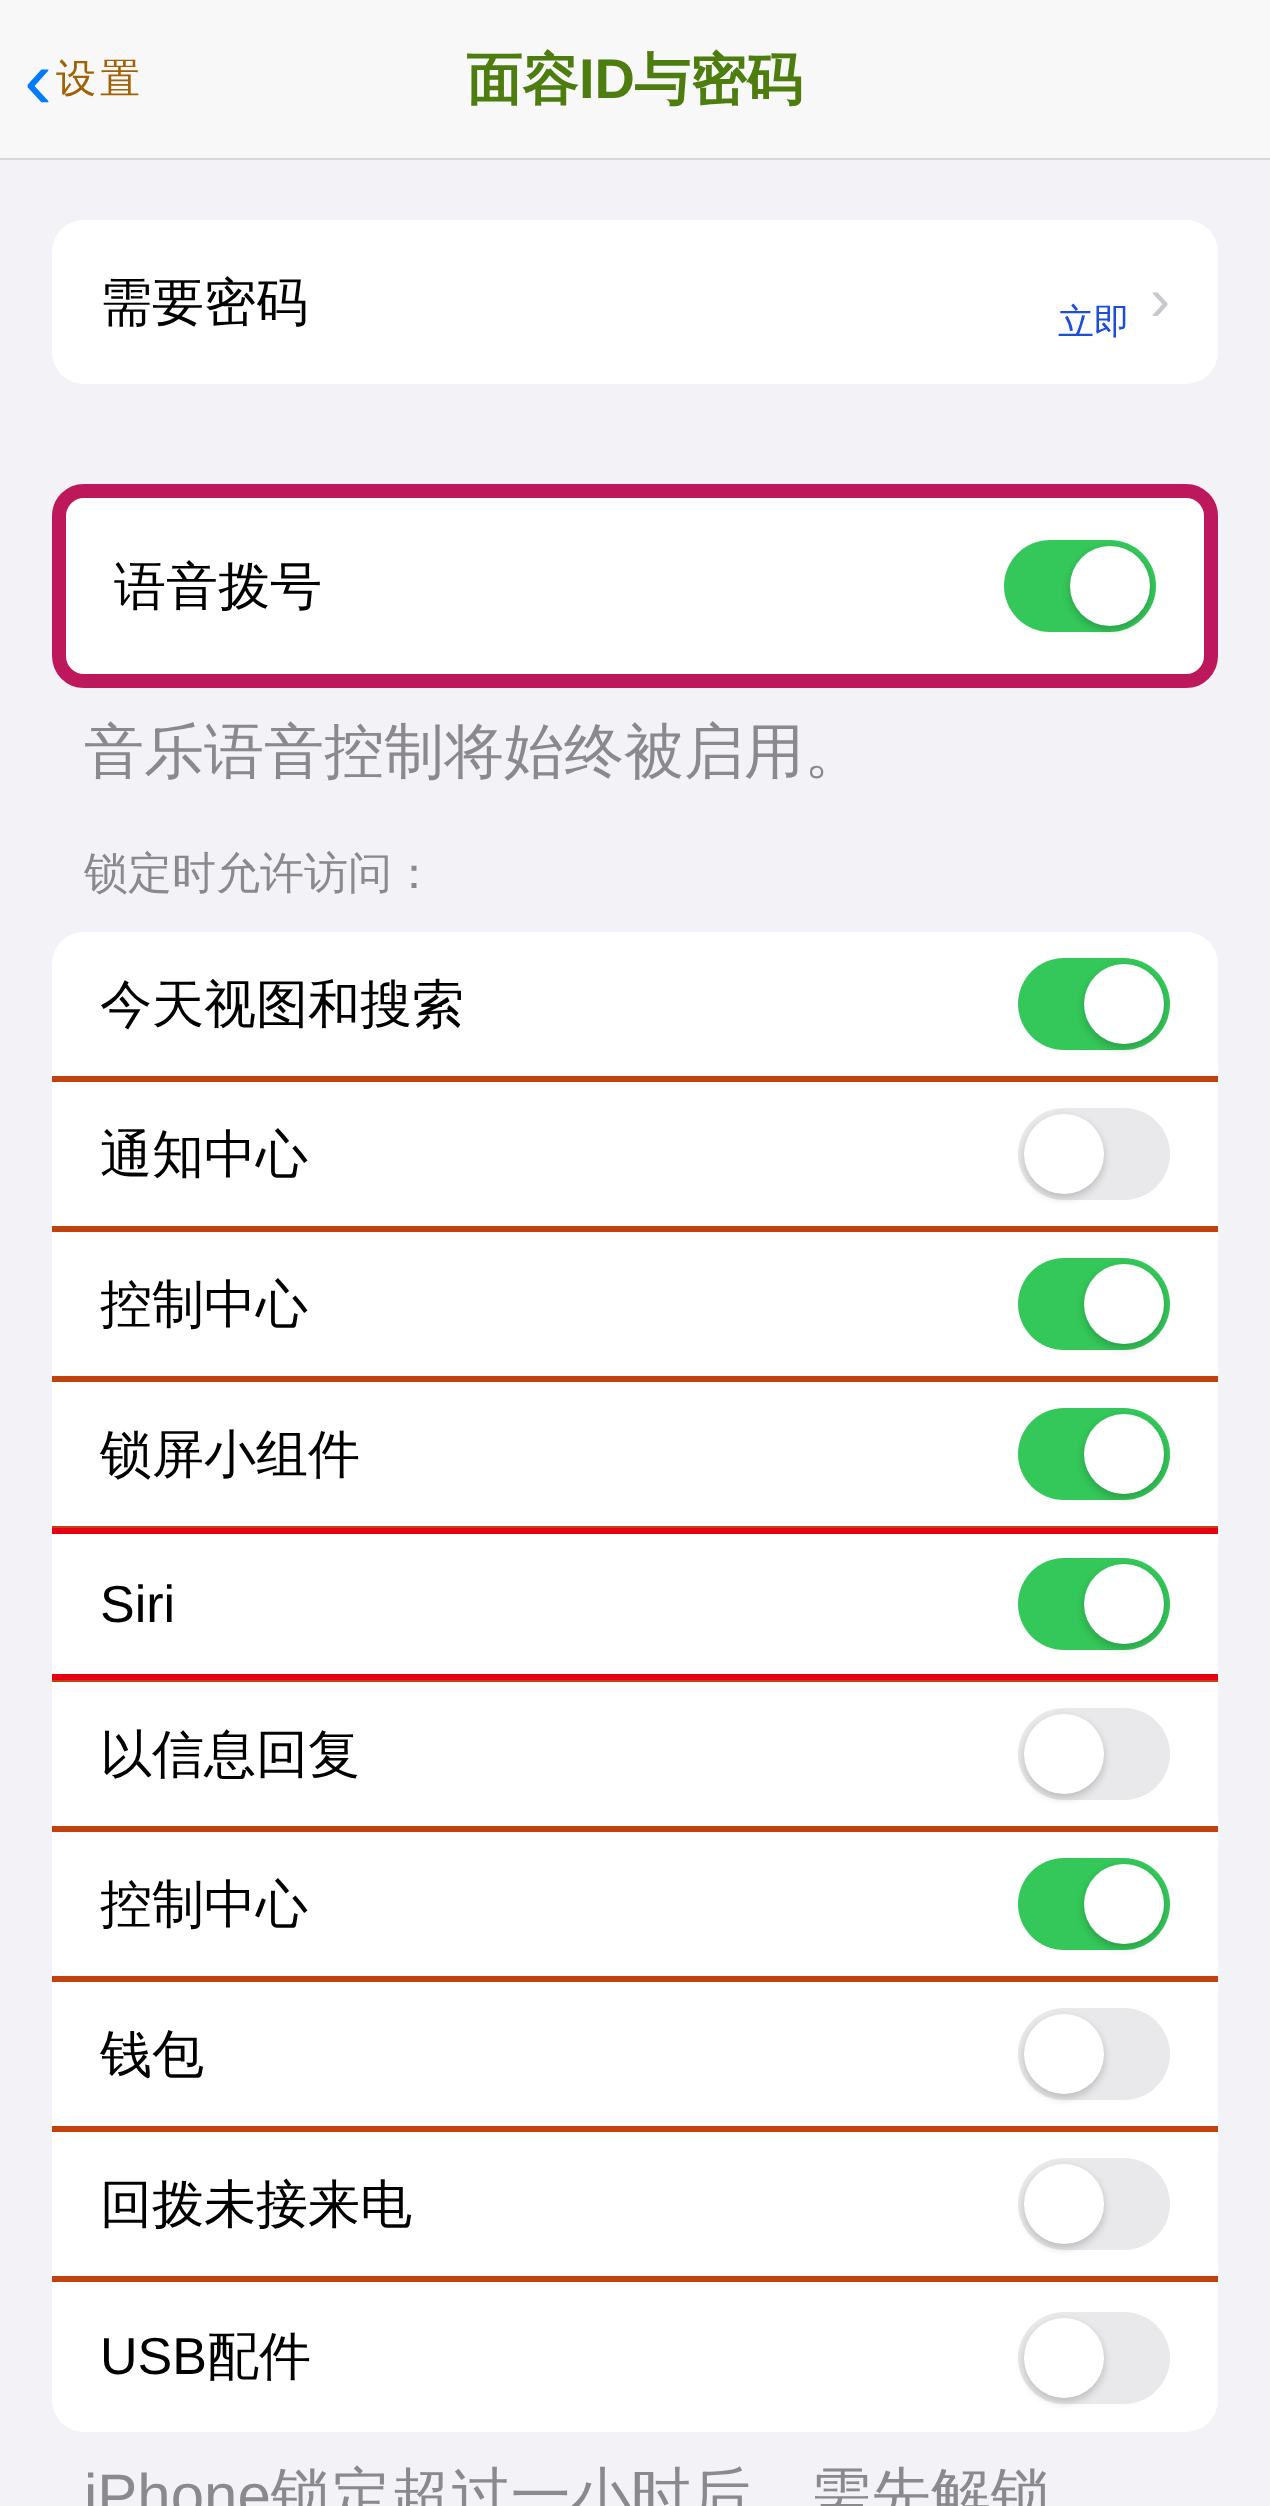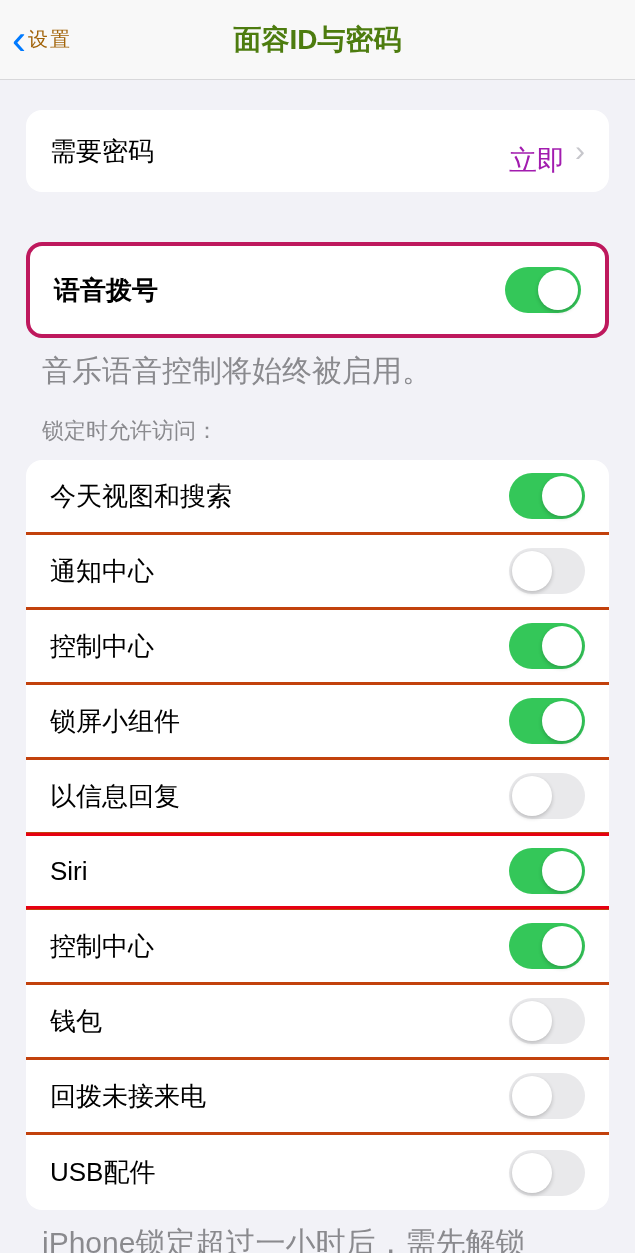--- a/index.html
+++ b/index.html
@@ -52,22 +52,21 @@
     .content {
       padding: 0;
     }
     .group {
       margin: 28px 26px 0 26px;
       background: #fff;
       border-radius: 16px;
       overflow: hidden;
     }
     .group.highlight {
-      border: 4px solid #be185d;
-      font-weight: bold;
+      border: 7px solid #be185d;
     }
     .row {
       display: flex;
       align-items: center;
       justify-content: space-between;
       padding: 0 24px;
       height: 75px;
       border-bottom: 3px solid #c2410c;
     }
     .row:last-child {
@@ -88,22 +87,22 @@
     }
     .row-label {
       font-size: 26px;
       color: #000;
     }
     .row-right {
       display: flex;
       align-items: center;
     }
     .row-value {
-      font-size: 28px;
-      color: #a21caf;
+      font-size: 18px;
+      color: #1d4ed8;
       margin-right: 10px;
       margin-top: 20px;
     }
     .chevron-right {
       color: #c7c7cc;
       font-size: 30px;
       font-weight: 500;
     }
     .toggle {
       width: 76px;
@@ -207,33 +206,33 @@
         <div class="toggle on">
           <div class="toggle-knob"></div>
         </div>
       </div>
       <div class="row">
         <span class="row-label">锁屏小组件</span>
         <div class="toggle on">
           <div class="toggle-knob"></div>
         </div>
       </div>
-      <div class="row">
-        <span class="row-label">以信息回复</span>
-        <div class="toggle off">
-          <div class="toggle-knob"></div>
-        </div>
-      </div>
       <div class="row highlight-row">
         <span class="row-label">Siri</span>
         <div class="toggle on">
           <div class="toggle-knob"></div>
         </div>
       </div>
       <div class="row">
+        <span class="row-label">以信息回复</span>
+        <div class="toggle off">
+          <div class="toggle-knob"></div>
+        </div>
+      </div>
+      <div class="row">
         <span class="row-label">控制中心</span>
         <div class="toggle on">
           <div class="toggle-knob"></div>
         </div>
       </div>
       <div class="row">
         <span class="row-label">钱包</span>
         <div class="toggle off">
           <div class="toggle-knob"></div>
         </div>

